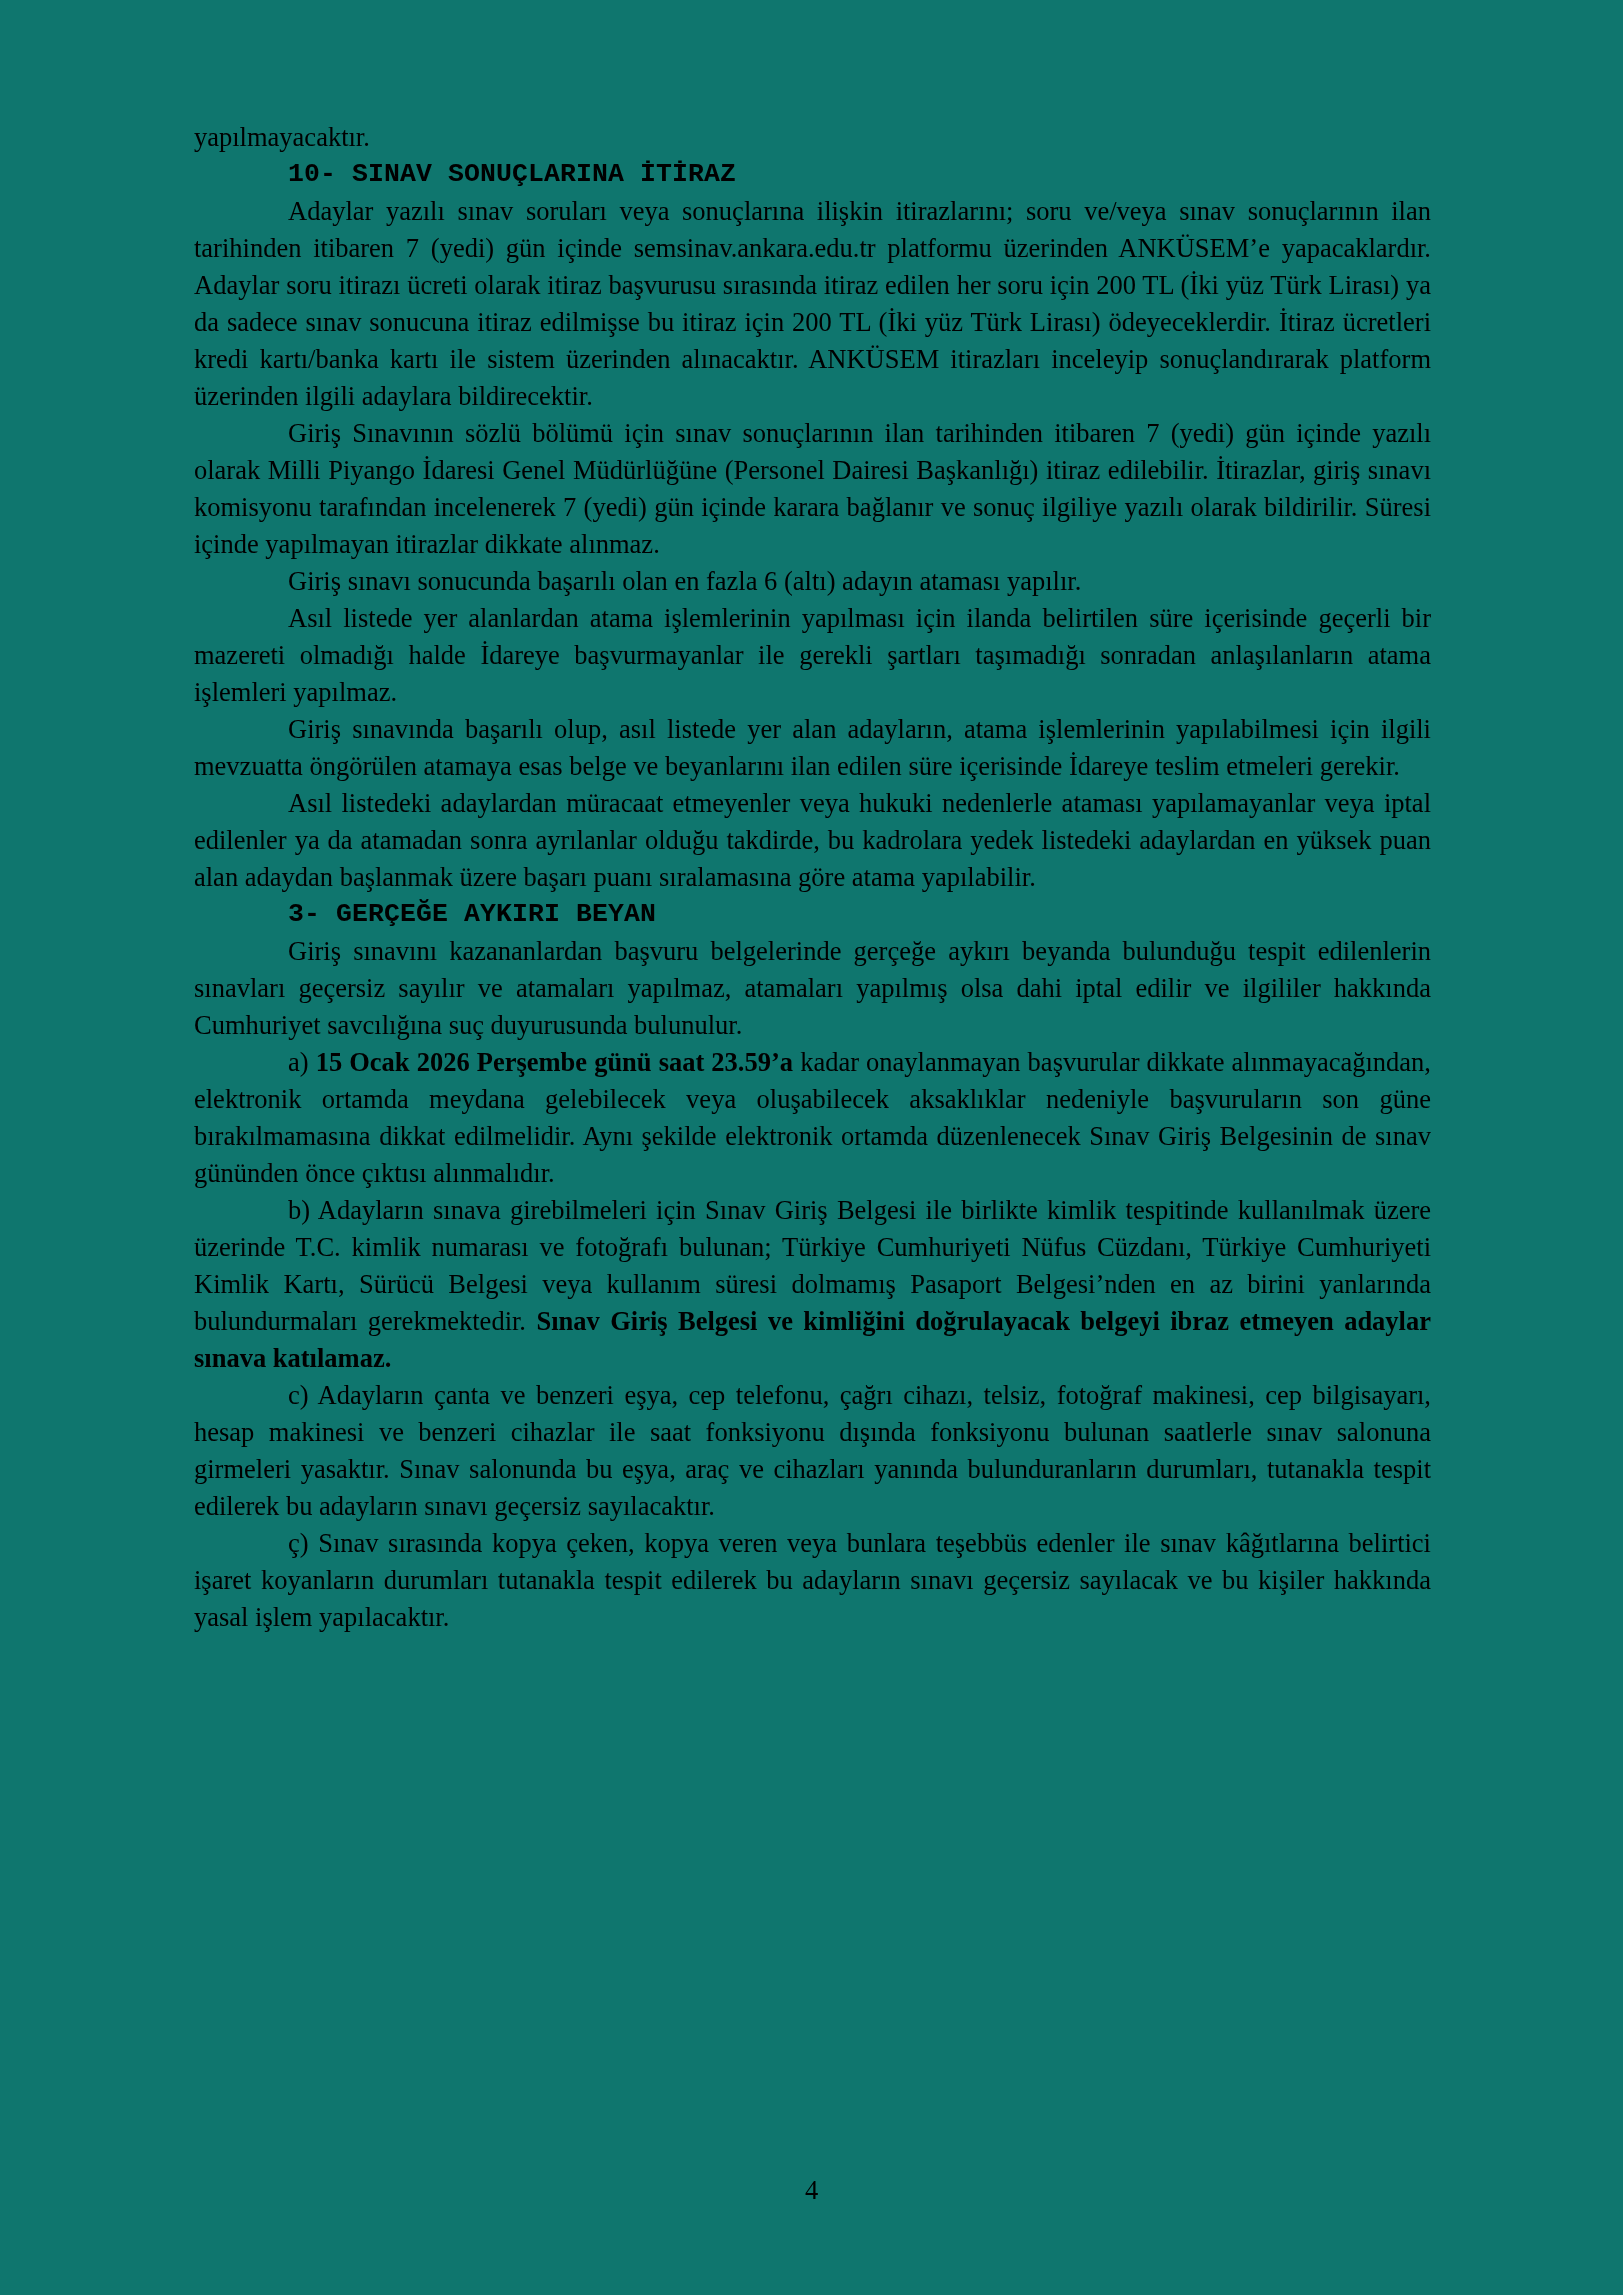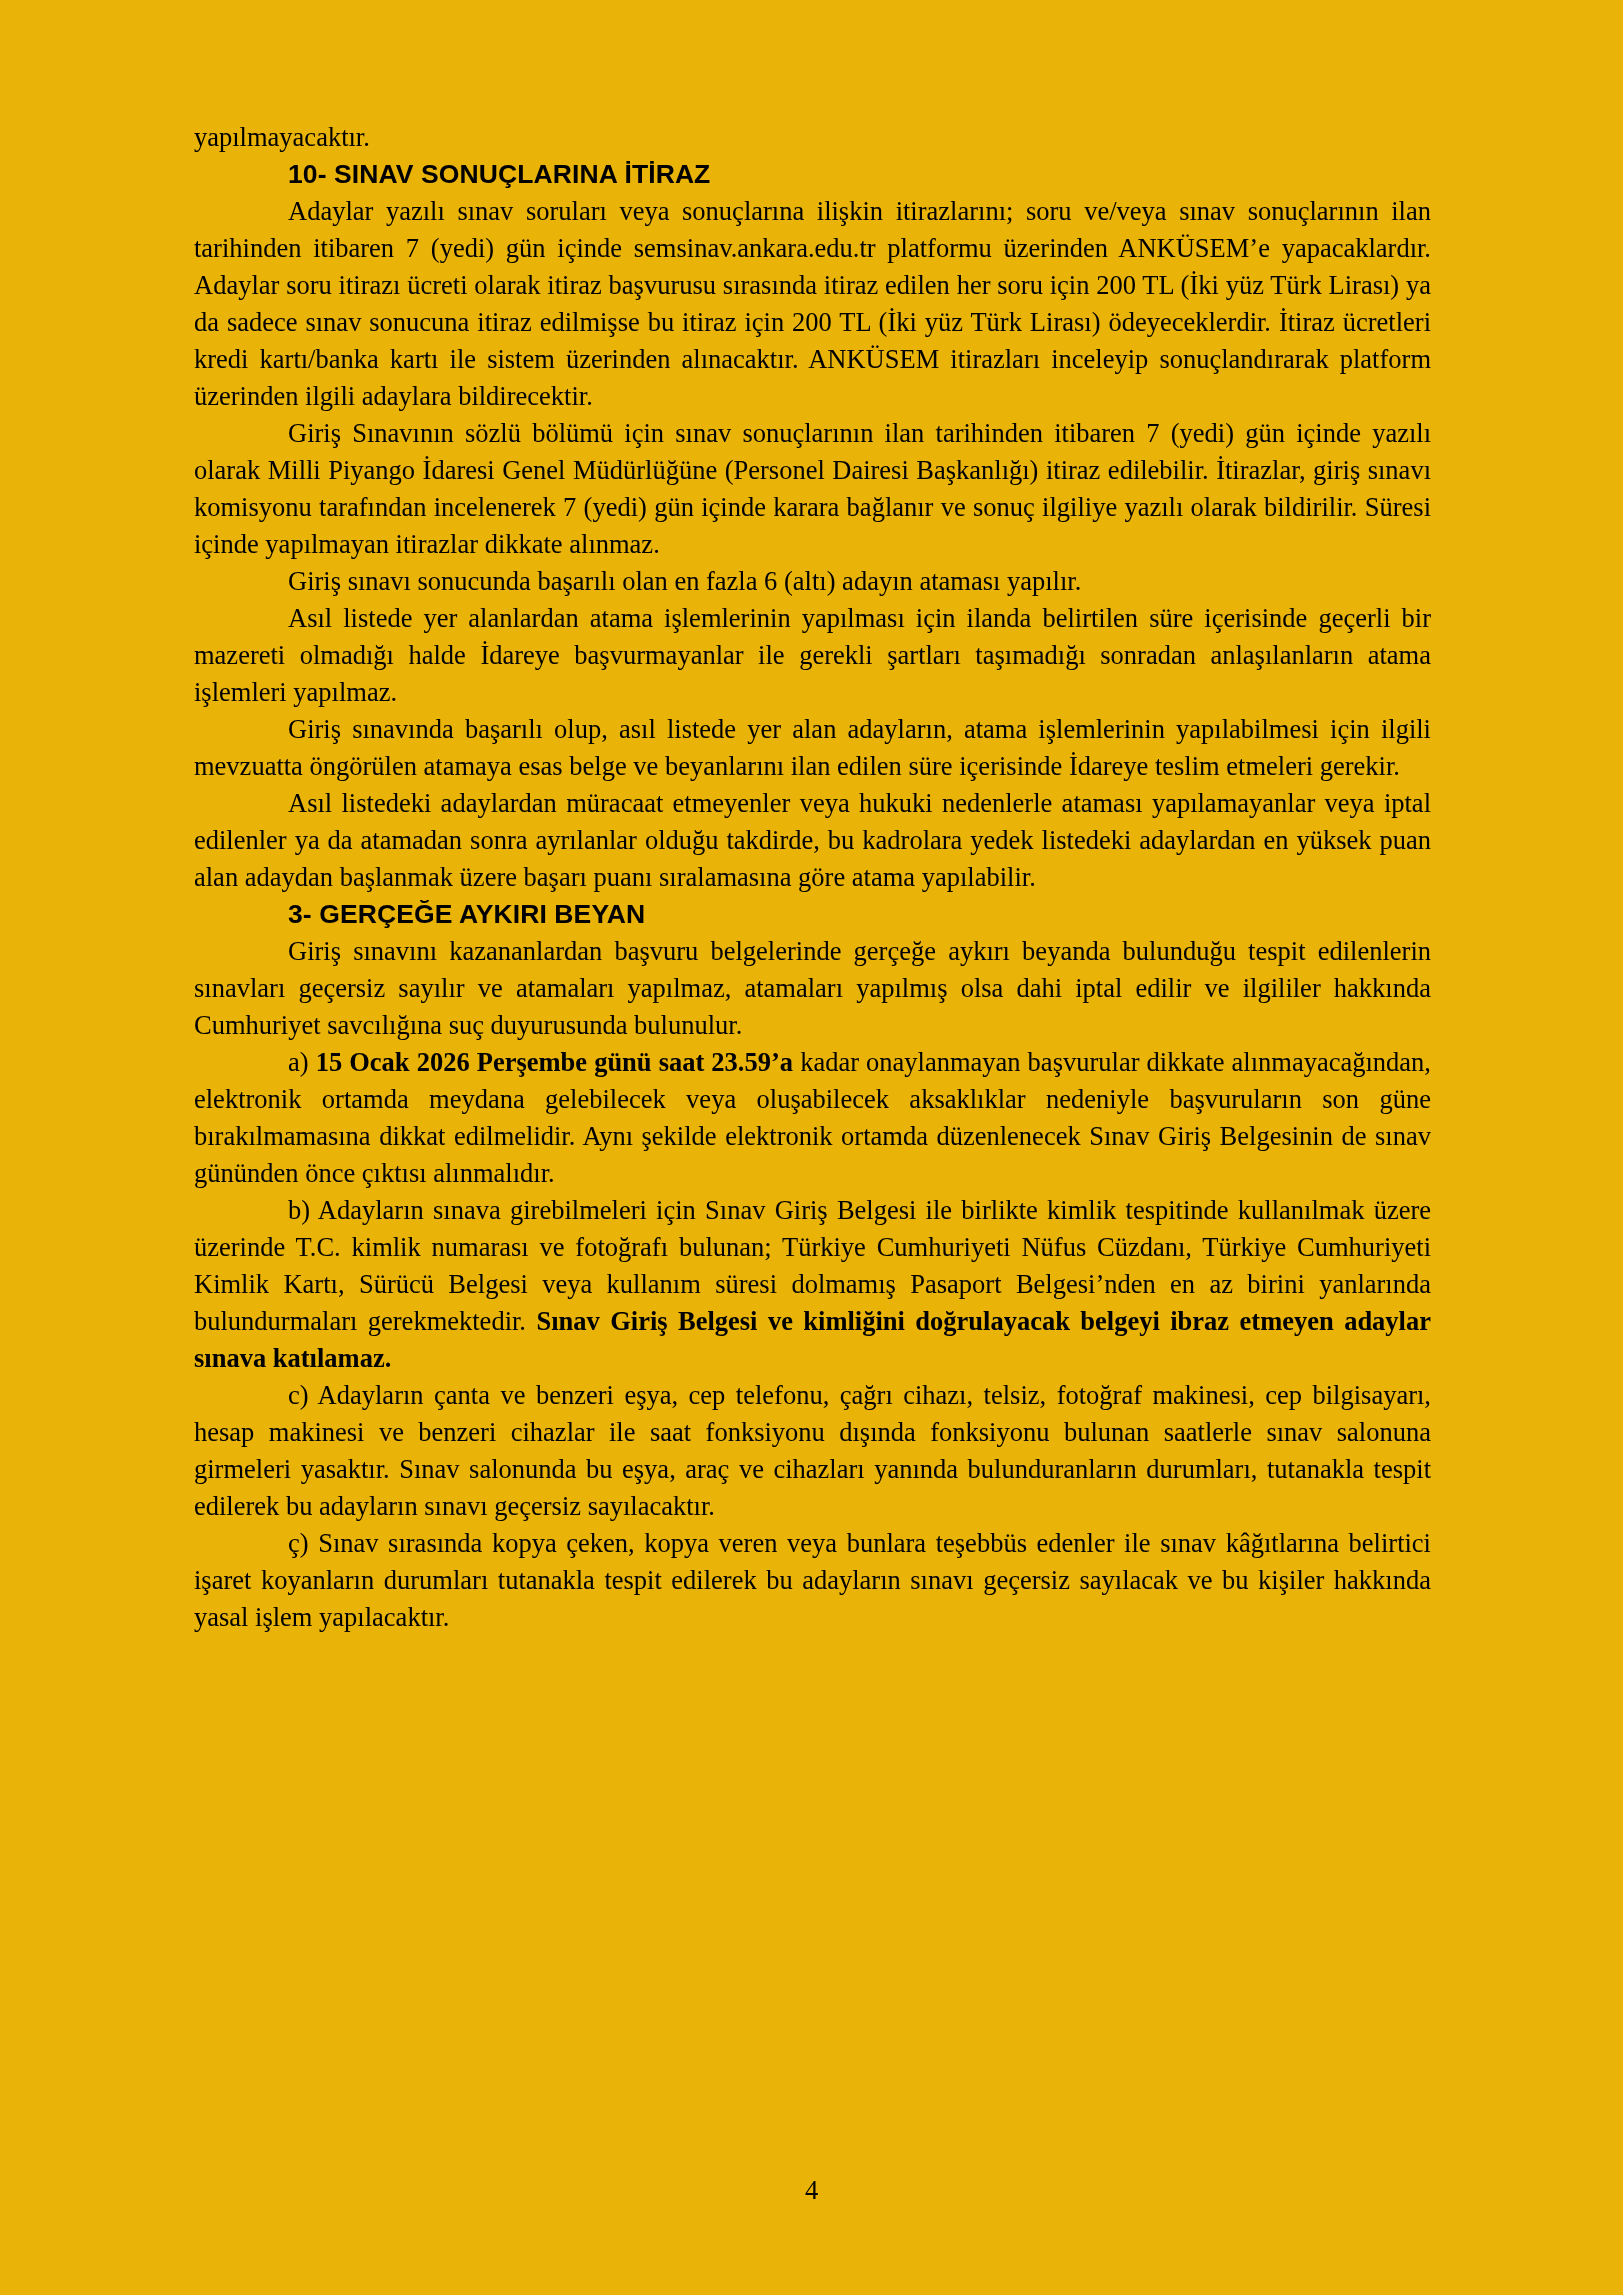--- a/index.html
+++ b/index.html
@@ -4,21 +4,21 @@
 <style>
   html, body {
     margin: 0;
     padding: 0;
     background: #ffffff;
   }
   .page {
     position: relative;
     width: 1623px;
     height: 2295px;
-    background: #eab308;
+    background: #0f766e;
     box-sizing: border-box;
     padding: 0;
     overflow: hidden;
   }
   .content {
     position: absolute;
     left: 194px;
     top: 119px;
     width: 1237px;
   }
@@ -34,21 +34,21 @@
     hyphens: none;
   }
   p.doc-text {
     margin: 0;
     text-indent: 94px;
   }
   p.doc-text.no-indent {
     text-indent: 0;
   }
   h2.heading {
-    font-family: Liberation Sans, sans-serif;
+    font-family: Liberation Mono, monospace;
     font-size: 26.5px;
     line-height: 37px;
     font-weight: bold;
     color: #000000;
     margin: 0;
     text-indent: 94px;
     text-align: left;
     letter-spacing: 0.1px;
   }
   .b {

